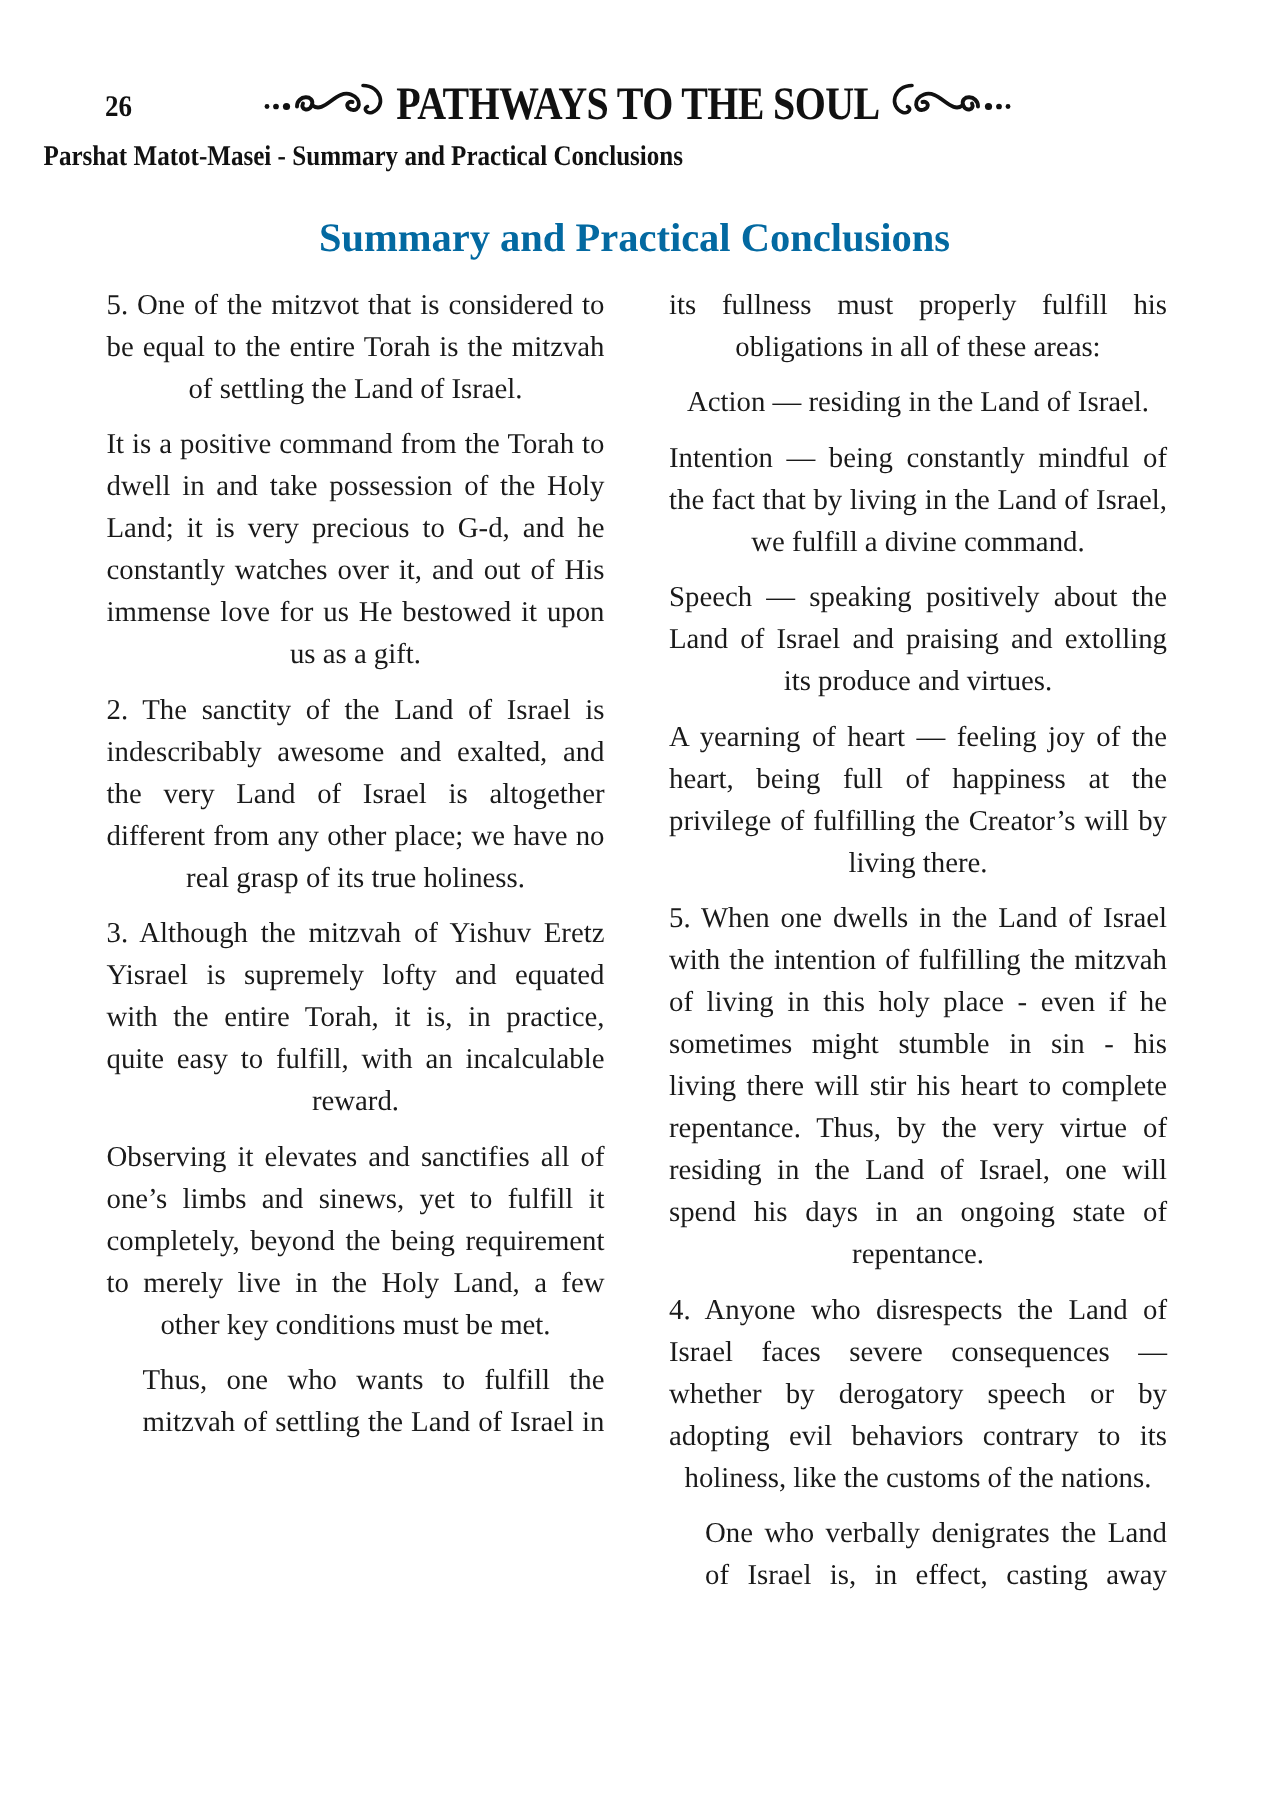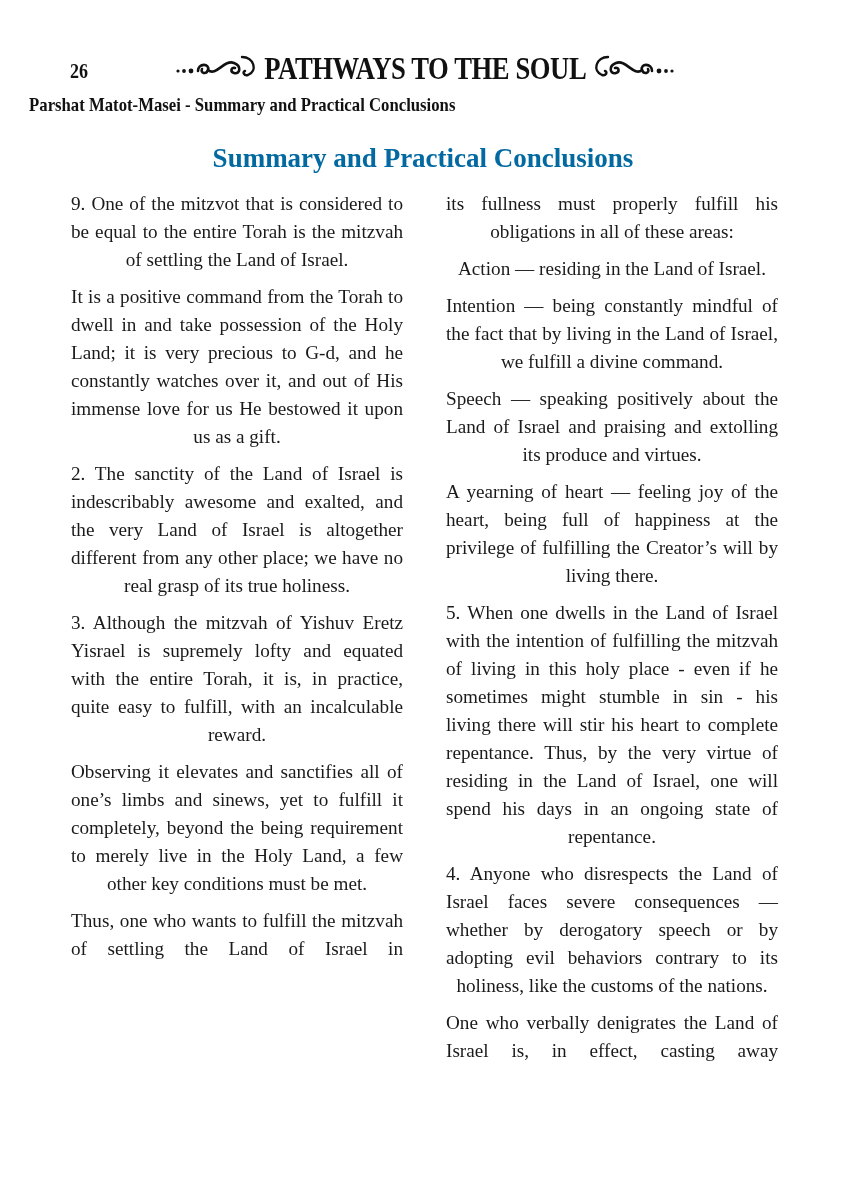--- a/index.html
+++ b/index.html
@@ -86,20 +86,21 @@
     .col-left { left: 71px; }
     .col-right { left: 446px; }
     .column p {
       margin: 0 0 9px 0;
       text-align: justify;
       text-align-last: center;
       hyphens: none;
     }
     .column p.cont-last {
       text-align-last: justify;
+      margin-left: 24px;
     }
   </style>
 </head>
 <body>
 
 <div class="page-number">26</div>
 
 <div class="running-head">
   <span class="ornament">
     <svg viewBox="0 0 90 30">
@@ -124,21 +125,21 @@
   </span>
 </div>
 
 <div class="subtitle">
   <span>Parshat Matot-Masei - Summary and Practical Conclusions</span>
 </div>
 
 <div class="section-title">Summary and Practical Conclusions</div>
 
 <div class="column col-left">
-  <p>9. One of the mitzvot that is considered to be equal to the entire Torah is the mitzvah of settling the Land of Israel.</p>
+  <p>5. One of the mitzvot that is considered to be equal to the entire Torah is the mitzvah of settling the Land of Israel.</p>
   <p>It is a positive command from the Torah to dwell in and take possession of the Holy Land; it is very precious to G-d, and he constantly watches over it, and out of His immense love for us He bestowed it upon us as a gift.</p>
   <p>2. The sanctity of the Land of Israel is indescribably awesome and exalted, and the very Land of Israel is altogether different from any other place; we have no real grasp of its true holiness.</p>
   <p>3. Although the mitzvah of Yishuv Eretz Yisrael is supremely lofty and equated with the entire Torah, it is, in practice, quite easy to fulfill, with an incalculable reward.</p>
   <p>Observing it elevates and sanctifies all of one’s limbs and sinews, yet to fulfill it completely, beyond the being requirement to merely live in the Holy Land, a few other key conditions must be met.</p>
   <p class="cont-last">Thus, one who wants to fulfill the mitzvah of settling the Land of Israel in</p>
 </div>
 
 <div class="column col-right">
   <p>its fullness must properly fulfill his obligations in all of these areas:</p>
   <p>Action — residing in the Land of Israel.</p>

